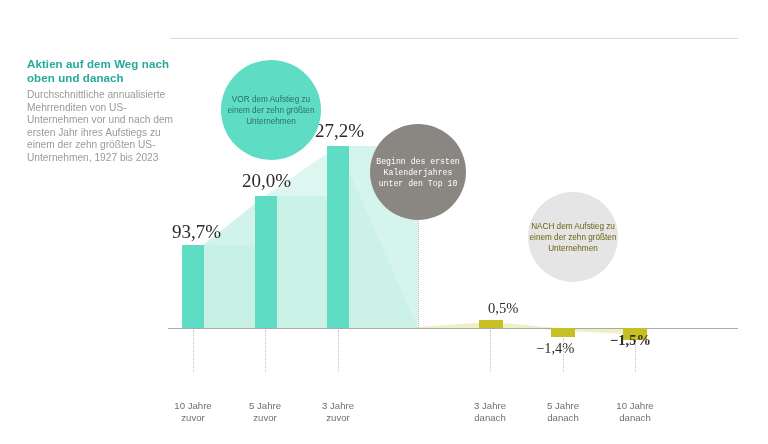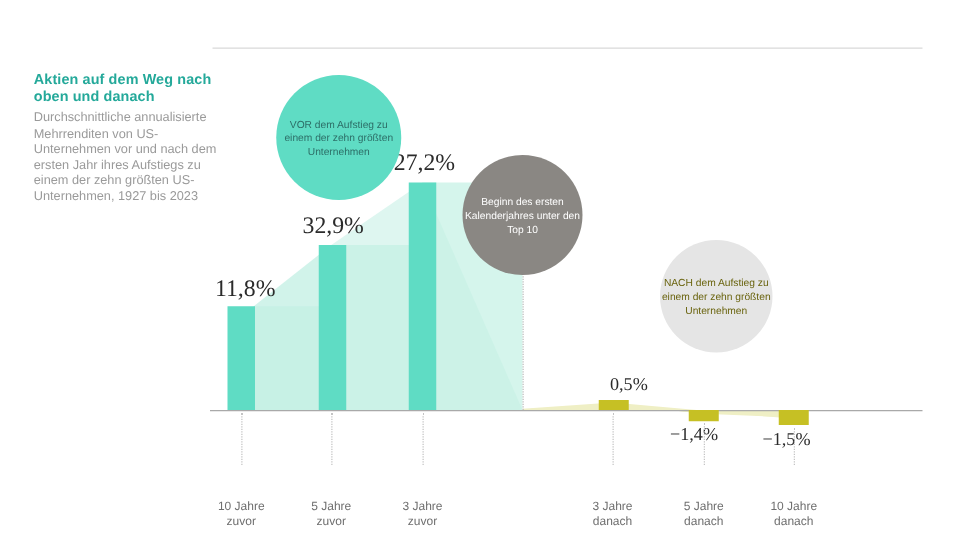--- a/index.html
+++ b/index.html
@@ -32,21 +32,21 @@
   .tick{position:absolute;width:1px;border-left:1px dotted #c3c3c3;}
 
   
   .xlabel{position:absolute;font-size:9.6px;line-height:12px;color:#6f6f6f;text-align:center;width:90px;margin-top:24px;}
 
   
   .circle{position:absolute;border-radius:50%;display:flex;align-items:center;justify-content:center;text-align:center;}
   .circle span{display:block;font-size:8.2px;line-height:11px;}
   .circle.teal{background:#5FDCC4;}
   .circle.teal span{color:#2d6f68;}
-  .circle.gray{background:#8a8783;}
+  .circle.gray{background:#8a8783;font-family:Liberation Mono, monospace;}
   .circle.gray span{color:#ffffff;}
   .circle.olive{background:#e5e5e5;}
   .circle.olive span{color:#6b6510;}
 
   .connector{position:absolute;border-left:1px dotted #bdbdbd;width:1px;}
 </style>
 </head>
 <body>
 
 <div id="stage">
@@ -75,26 +75,26 @@
 
   <div class="baseline"></div>
 
   <div class="bar teal" style="left:182px;top:245px;width:22px;height:83px;"></div>
   <div class="bar teal" style="left:255px;top:196px;width:22px;height:132px;"></div>
   <div class="bar teal" style="left:327px;top:146px;width:22px;height:182px;"></div>
   <div class="bar olive" style="left:479px;top:320px;width:24px;height:8px;"></div>
   <div class="bar olive" style="left:551px;top:328px;width:24px;height:9px;"></div>
   <div class="bar olive" style="left:623px;top:328px;width:24px;height:12px;"></div>
 
-  <div class="vlabel big" style="left:172px;top:221px;">11,8%</div>
-  <div class="vlabel big" style="left:242px;top:170px;">32,9%</div>
+  <div class="vlabel big" style="left:172px;top:221px;">93,7%</div>
+  <div class="vlabel big" style="left:242px;top:170px;">20,0%</div>
   <div class="vlabel big" style="left:315px;top:120px;text-align:center;">27,2%</div>
   <div class="vlabel small" style="left:488px;top:300px;">0,5%</div>
   <div class="vlabel small" style="left:536px;top:340px;">−1,4%</div>
-  <div class="vlabel small" style="left:610px;top:344px;">−1,5%</div>
+  <div class="vlabel small" style="left:610px;top:332px;font-weight:bold;">−1,5%</div>
 
   <div class="tick" style="left:193px;top:330px;height:42px;"></div>
   <div class="tick" style="left:265px;top:330px;height:42px;"></div>
   <div class="tick" style="left:338px;top:330px;height:42px;"></div>
   <div class="tick" style="left:490px;top:330px;height:42px;"></div>
   <div class="tick" style="left:563px;top:338px;height:34px;"></div>
   <div class="tick" style="left:635px;top:342px;height:30px;"></div>
 
   <div class="xlabel" style="left:148px;top:376px;">
     <div>10 Jahre</div>

